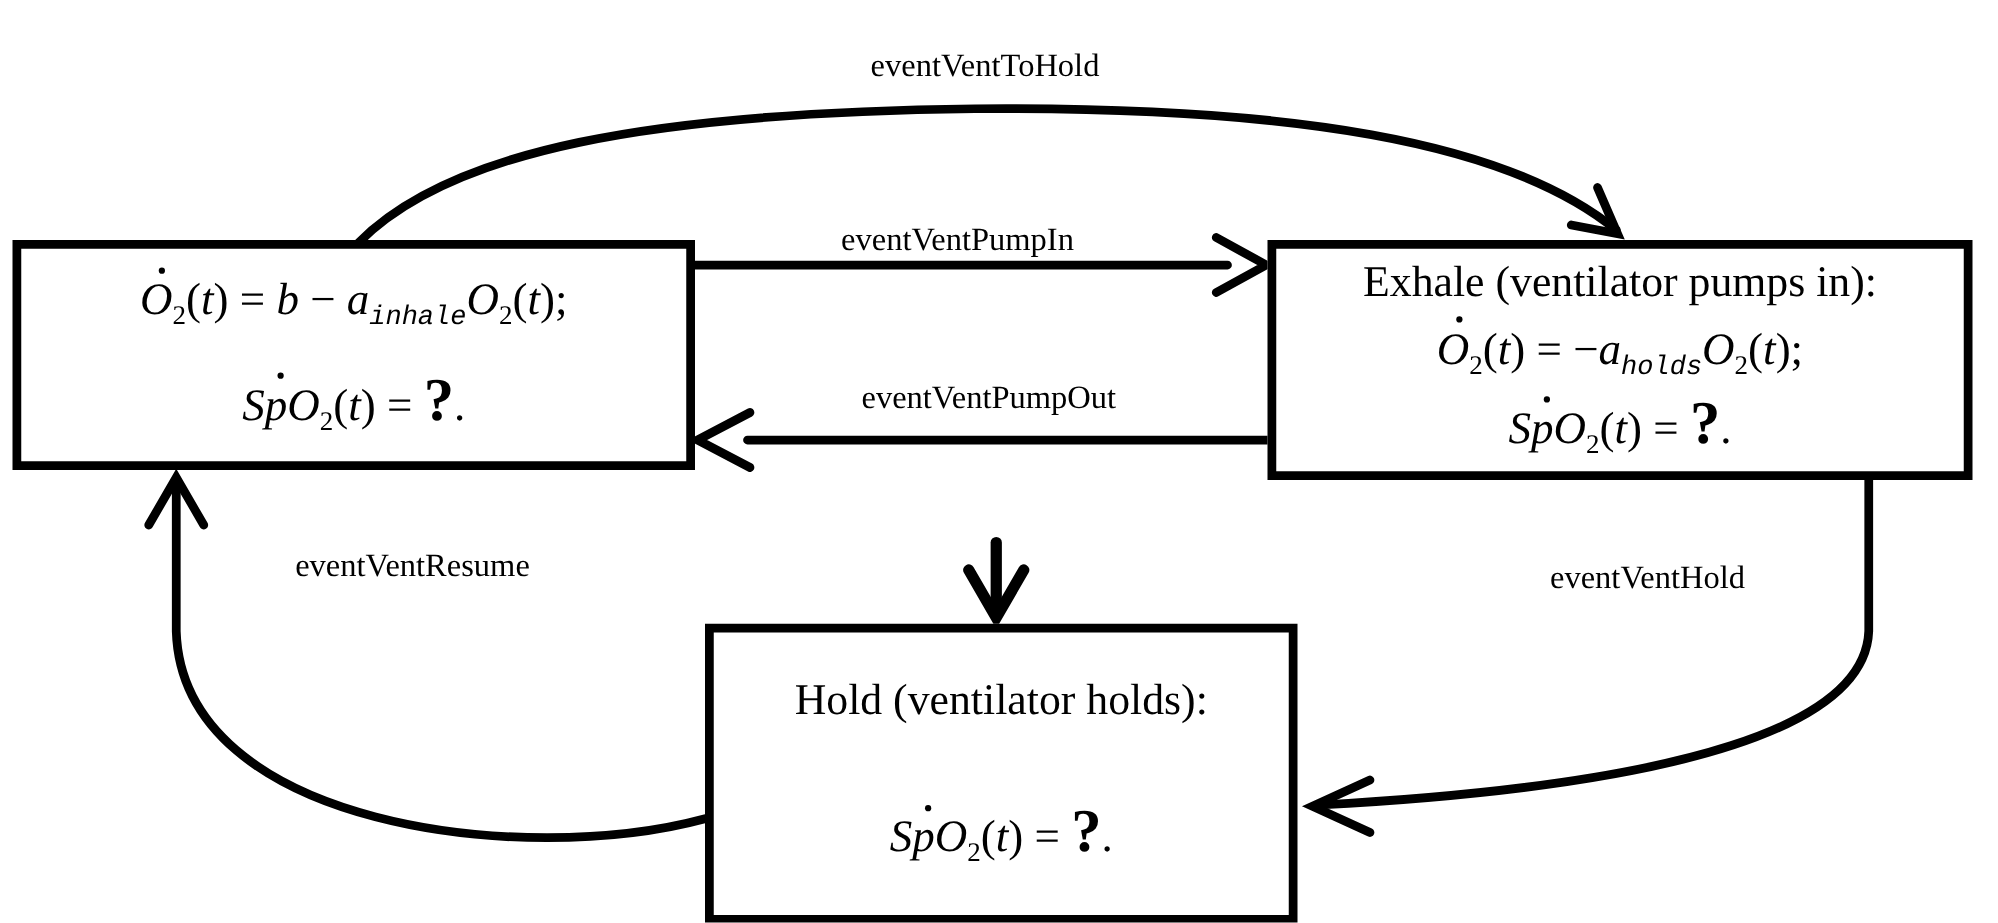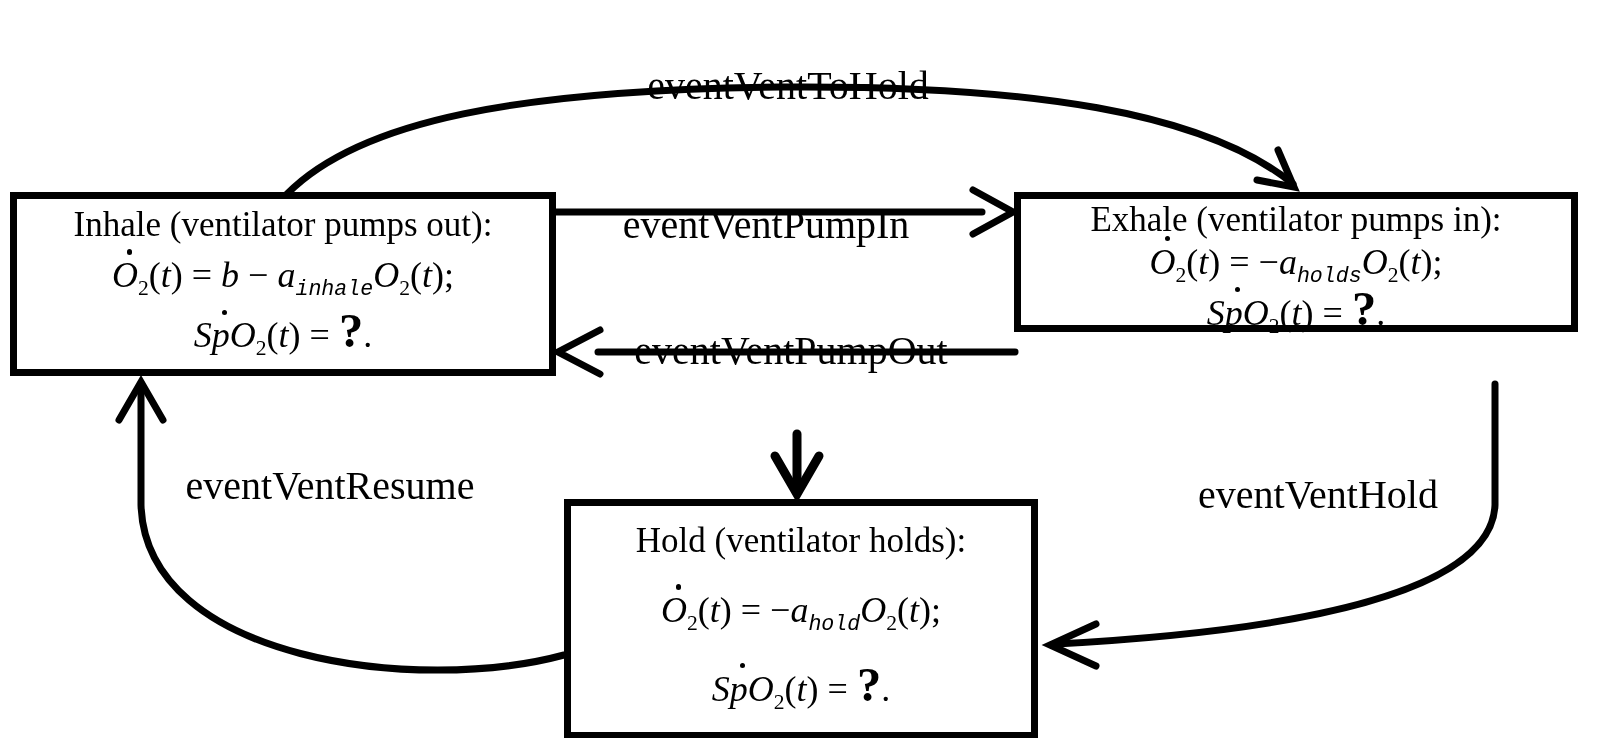--- a/index.html
+++ b/index.html
@@ -12,39 +12,39 @@
   svg.edges { position:absolute; left:0; top:0; width:1598px; height:738px; }
   .edge { stroke:var(--ink); fill:none; stroke-width:7; stroke-linecap:round; stroke-linejoin:miter; }
   .edge-thick { stroke-width:9; }
 
   .state {
     position:absolute; border:7px solid var(--ink); background:var(--paper);
     display:flex; flex-direction:column; justify-content:space-around;
     align-items:center; padding:2px 4px; text-align:center;
   }
   .state-inhale { left:10px;  top:192px; width:546px; height:184px; }
-  .state-exhale { left:1014px; top:192px; width:564px; height:140px; }
+  .state-exhale { left:1014px; top:192px; width:564px; height:192px; }
   .state-hold   { left:564px; top:499px; width:474px; height:240px; }
 
   .state-title { font-size:35px; white-space:nowrap; line-height:1.1; }
   .eq { font-size:36px; white-space:nowrap; line-height:1.25; }
   .tk-r   { font-style:normal; }
   .tk-i   { font-style:italic; }
   sub.tk-subr { font-style:normal; font-size:0.60em; }
   sub.tk-subi { font-style:italic; font-size:0.60em;font-family:Liberation Mono, monospace; }
   .tk-dot { font-style:italic; position:relative; display:inline-block; }
   .tk-dot::after {
     content:""; position:absolute; left:58%; top:-0.10em;
     width:0.14em; height:0.14em; background:var(--ink); border-radius:50%;
   }
   .tk-q { font-style:normal; font-weight:bold; font-size:1.35em; line-height:0.8; }
 
   .edge-label {
-    position:absolute; font-size:40px; white-space:nowrap;
-    transform:translate(-50%,-50%); background:transparent;margin-top:32px;
+    position:absolute; font-size:26px; white-space:nowrap;
+    transform:translate(-50%,-50%); background:transparent;
   }
   .lbl-tohold  { left:788px;  top:53px;  }
   .lbl-pumpin  { left:766px;  top:192px; }
   .lbl-pumpout { left:791px;  top:318px; }
   .lbl-resume  { left:330px;  top:453px; }
   .lbl-hold    { left:1318px; top:462px; }
 </style>
 </head>
 <body>
 
@@ -65,34 +65,32 @@
     <path class="edge" d="M 1096 624 L 1050 645 L 1096 666"></path>
 
     <path class="edge" d="M 564 655 C 420 694 146 662 141 505 L 141 388"></path>
     <path class="edge" d="M 119 420 L 141 382 L 163 420"></path>
 
     <path class="edge edge-thick" d="M 797 434 L 797 482"></path>
     <path class="edge edge-thick" d="M 775 456 L 797 494 L 819 456"></path>
   </svg>
 
   <div class="state state-inhale">
-    <div class="state-title">Inhale (ventilator pumps out):</div>
     <div class="eq"><span class="tk-dot">O</span><sub class="tk-subr">2</sub><span class="tk-r">(</span><span class="tk-i">t</span><span class="tk-r">) = </span><span class="tk-i">b</span><span class="tk-r"> − </span><span class="tk-i">a</span><sub class="tk-subi">inhale</sub><span class="tk-i">O</span><sub class="tk-subr">2</sub><span class="tk-r">(</span><span class="tk-i">t</span><span class="tk-r">);</span></div>
     <div class="eq"><span class="tk-i">S</span><span class="tk-dot">p</span><span class="tk-i">O</span><sub class="tk-subr">2</sub><span class="tk-r">(</span><span class="tk-i">t</span><span class="tk-r">) = </span><span class="tk-q">?</span><span class="tk-r">.</span></div>
   </div>
 
   <div class="state state-exhale">
     <div class="state-title">Exhale (ventilator pumps in):</div>
     <div class="eq"><span class="tk-dot">O</span><sub class="tk-subr">2</sub><span class="tk-r">(</span><span class="tk-i">t</span><span class="tk-r">) = −</span><span class="tk-i">a</span><sub class="tk-subi">holds</sub><span class="tk-i">O</span><sub class="tk-subr">2</sub><span class="tk-r">(</span><span class="tk-i">t</span><span class="tk-r">);</span></div>
     <div class="eq"><span class="tk-i">S</span><span class="tk-dot">p</span><span class="tk-i">O</span><sub class="tk-subr">2</sub><span class="tk-r">(</span><span class="tk-i">t</span><span class="tk-r">) = </span><span class="tk-q">?</span><span class="tk-r">.</span></div>
   </div>
 
   <div class="state state-hold">
     <div class="state-title">Hold (ventilator holds):</div>
-    <div class="eq"><span class="tk-dot">O</span><sub class="tk-subr">2</sub><span class="tk-r">(</span><span class="tk-i">t</span><span class="tk-r">) = −</span><span class="tk-i">a</span><sub class="tk-subi">hold</sub><span class="tk-i">O</span><sub class="tk-subr">2</sub><span class="tk-r">(</span><span class="tk-i">t</span><span class="tk-r">);</span></div>
     <div class="eq"><span class="tk-i">S</span><span class="tk-dot">p</span><span class="tk-i">O</span><sub class="tk-subr">2</sub><span class="tk-r">(</span><span class="tk-i">t</span><span class="tk-r">) = </span><span class="tk-q">?</span><span class="tk-r">.</span></div>
   </div>
 
   <div class="edge-label lbl-tohold">eventVentToHold</div>
   <div class="edge-label lbl-pumpin">eventVentPumpIn</div>
   <div class="edge-label lbl-pumpout">eventVentPumpOut</div>
   <div class="edge-label lbl-hold">eventVentHold</div>
   <div class="edge-label lbl-resume">eventVentResume</div>
 
 </div>

